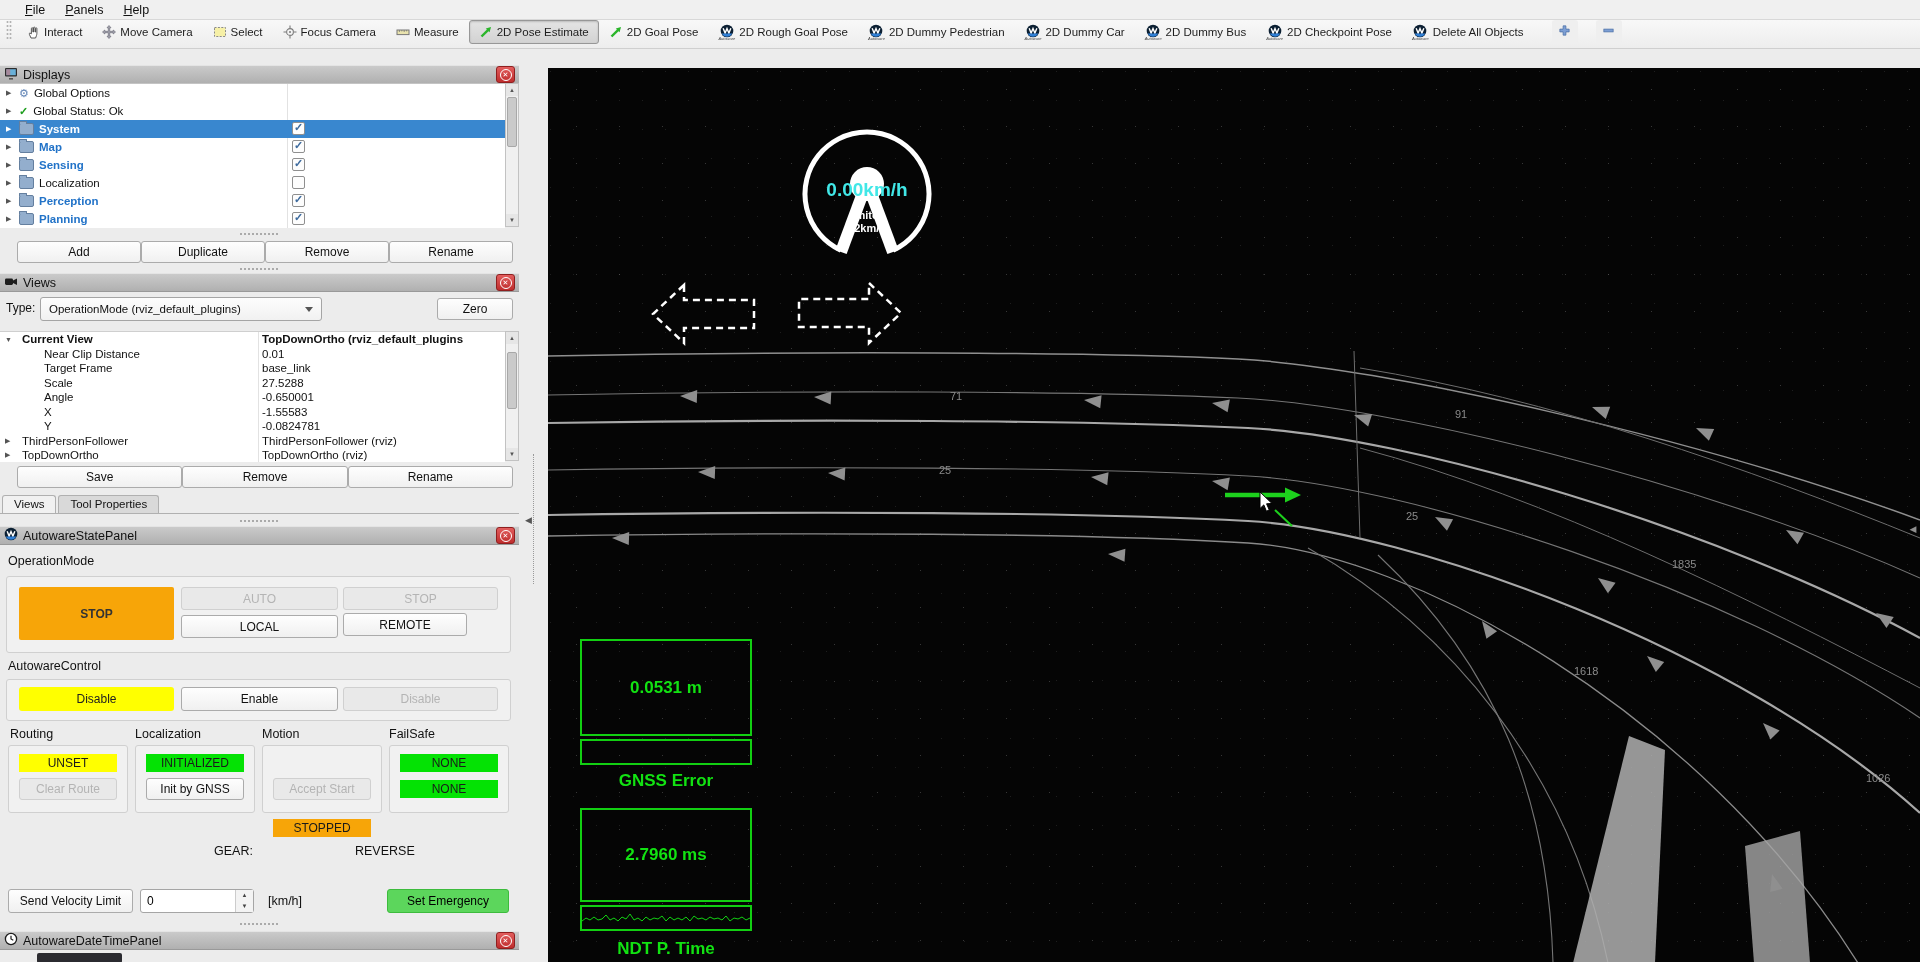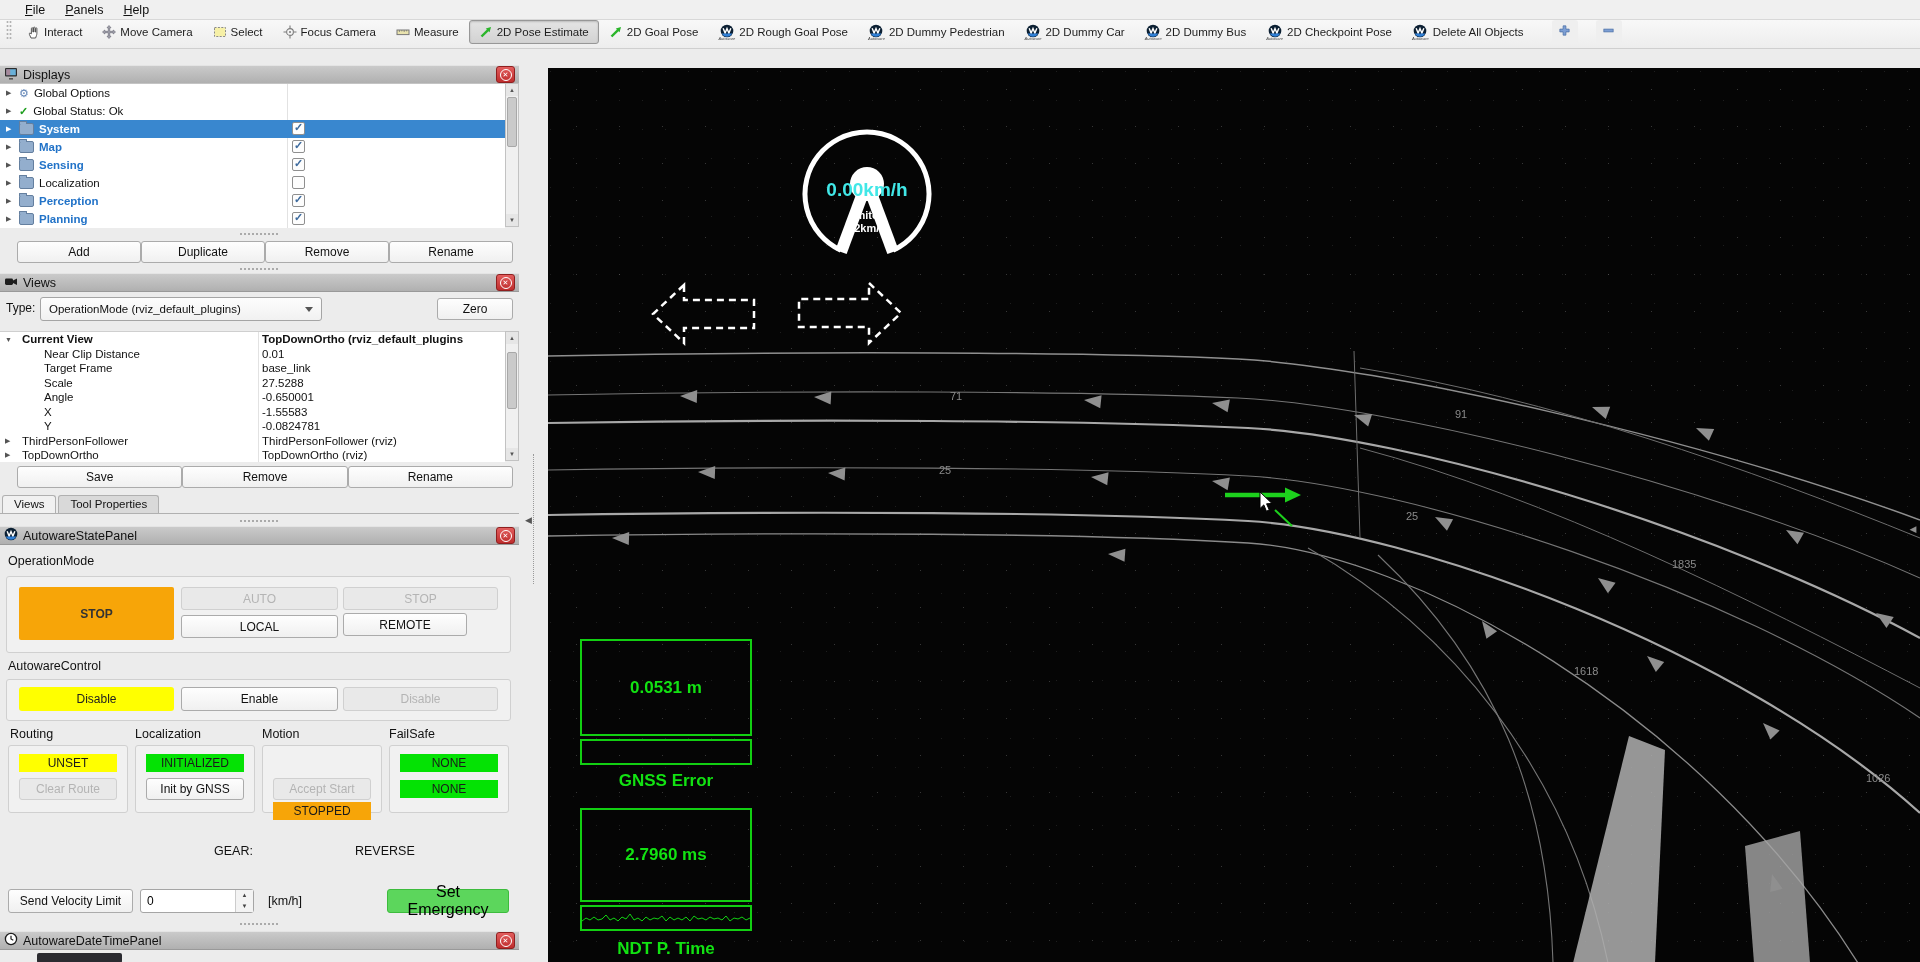--- a/index.html
+++ b/index.html
@@ -122,21 +122,21 @@
   .sgroup .btn{position:absolute;left:10px;right:10px;top:32px;height:22px;font-size:12px;}
 
   
   .spin{position:absolute;left:140px;top:0;width:114px;height:24px;border:1px solid #a5a5a5;
         border-radius:3px;background:#fff;display:flex;box-sizing:border-box;}
   .spin input{border:none;outline:none;flex:1;font-size:12px;padding-left:6px;
               font-family:inherit;background:transparent;width:70px;}
   .spin .arrows{width:17px;border-left:1px solid #ccc;display:flex;flex-direction:column;}
   .spin .arrows div{flex:1;font-size:6px;color:#444;text-align:center;line-height:10px;background:#f3f3f3;}
   .emerg{position:absolute;left:387px;top:0;width:122px;height:24px;background:#5cd65c;
-         border:1px solid #3dbb3d;border-radius:3px;font-size:16px;display:flex;
+         border:1px solid #3dbb3d;border-radius:3px;font-size:12px;display:flex;
          align-items:center;justify-content:center;}
   .partial-dark{position:absolute;left:37px;top:904px;width:85px;height:10px;background:#2b2b30;border-radius:2px;}
 
   
   .viewport{position:absolute;left:548px;top:19px;right:0;bottom:0;background:#050505;overflow:hidden;
     background-image:
       radial-gradient(circle,rgba(255,255,255,.20) .8px,transparent 1px),
       radial-gradient(circle,rgba(255,255,255,.10) .8px,transparent 1px);
     background-size:43px 37px,23px 29px;background-position:7px 3px,14px 18px;}
   .roads{position:absolute;left:0;top:0;}
@@ -526,21 +526,21 @@
 
     <div class="sgroup" style="left:8px;">
       <span class="badge yellow" style="top:8px;">UNSET</span>
       <button class="btn disabled">Clear Route</button>
     </div>
     <div class="sgroup" style="left:135px;">
       <span class="badge green" style="top:8px;">INITIALIZED</span>
       <button class="btn">Init by GNSS</button>
     </div>
     <div class="sgroup" style="left:262px;">
-      <span class="badge orange" style="top:8px;margin-top:48px;">STOPPED</span>
+      <span class="badge orange" style="top:25px;margin-top:48px;">STOPPED</span>
       <button class="btn disabled">Accept Start</button>
     </div>
     <div class="sgroup" style="left:389px;">
       <span class="badge green" style="top:8px;">NONE</span>
       <span class="badge green" style="top:34px;">NONE</span>
     </div>
 
     <span class="slabel" style="left:214px;top:795px;">GEAR:</span>
     <span class="slabel" style="left:355px;top:795px;">REVERSE</span>
 

